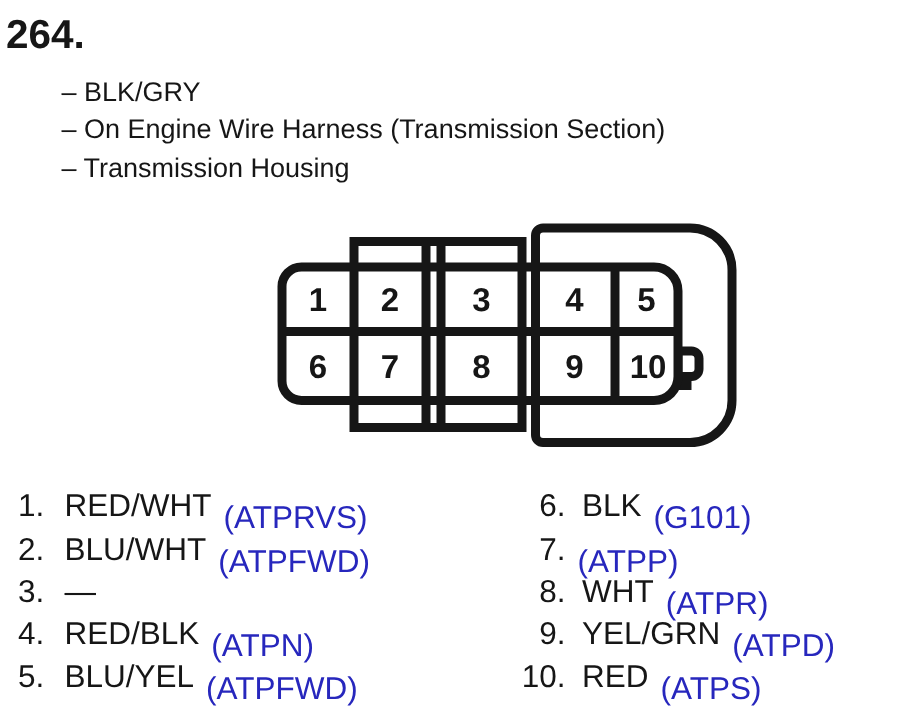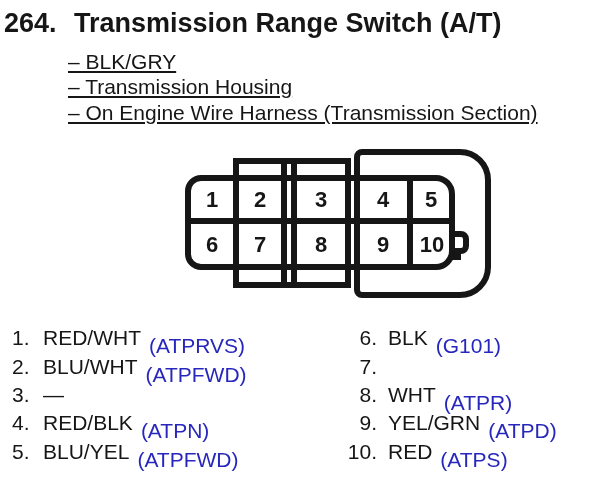--- a/index.html
+++ b/index.html
@@ -17,21 +17,21 @@
     overflow:hidden;
   }
   .page{position:absolute;inset:0;}
 
   
   .title-row{position:absolute;top:8px;left:0;width:498px;height:30px;line-height:30px;
              font-weight:bold;font-size:27px;white-space:nowrap;}
   .title-index{position:absolute;left:4px;top:0;}
   .title-text{position:absolute;left:74px;top:0;}
 
-  .details{position:absolute;left:68px;top:49px;font-size:21px;line-height:25.4px;white-space:nowrap;text-decoration:underline;}
+  .details{position:absolute;left:41px;top:49px;font-size:18px;line-height:25.4px;white-space:nowrap;}
 
   
   .connector{position:absolute;left:140px;top:130px;}
   .connector path,.connector rect,.connector line{
     fill:none;stroke:var(--ink);stroke-width:6;
   }
   .connector .filled{fill:#ffffff;}
   .connector text{
     fill:var(--ink);stroke:none;
     font-family:"Liberation Sans",sans-serif;
@@ -50,27 +50,26 @@
   .pin-col-right .pin-label{margin-left:11px;}
   .pin-code{margin-left:8px;color:var(--blue);margin-top:16px;}
 </style>
 </head>
 <body>
 
 <div class="page">
 
   <div class="title-row">
     <span class="title-index">264.</span>
-    <span class="title-text">Transmission Range Switch (A/T)</span>
   </div>
 
   <div class="details">
     <div>– BLK/GRY</div>
+    <div>– On Engine Wire Harness (Transmission Section)</div>
     <div>– Transmission Housing</div>
-    <div>– On Engine Wire Harness (Transmission Section)</div>
   </div>
 
   <svg class="connector" width="370" height="185" viewBox="140 130 370 185">
 
     <path class="filled" d="M 362,152 H 460 A 28,28 0 0 1 488,180 V 267 A 28,28 0 0 1 460,295 H 362 A 5,5 0 0 1 357,290 V 157 A 5,5 0 0 1 362,152 Z"></path>
 
     <rect class="filled" x="236" y="161" width="112" height="124"></rect>
 
     <path class="filled" d="M 452,234 H 461 A 5,5 0 0 1 466,239 V 246 A 5,5 0 0 1 461,251 H 458 V 257 H 452 Z"></path>
 
@@ -125,20 +124,21 @@
   </div>
 
   <div class="pin-col pin-col-right">
     <div class="pin-row">
       <span class="pin-num">6.</span>
       <span class="pin-label">BLK</span>
       <span class="pin-code">(G101)</span>
     </div>
     <div class="pin-row">
       <span class="pin-num">7.</span>
+      <span class="pin-code">(ATPP)</span>
     </div>
     <div class="pin-row">
       <span class="pin-num">8.</span>
       <span class="pin-label">WHT</span>
       <span class="pin-code">(ATPR)</span>
     </div>
     <div class="pin-row">
       <span class="pin-num">9.</span>
       <span class="pin-label">YEL/GRN</span>
       <span class="pin-code">(ATPD)</span>

